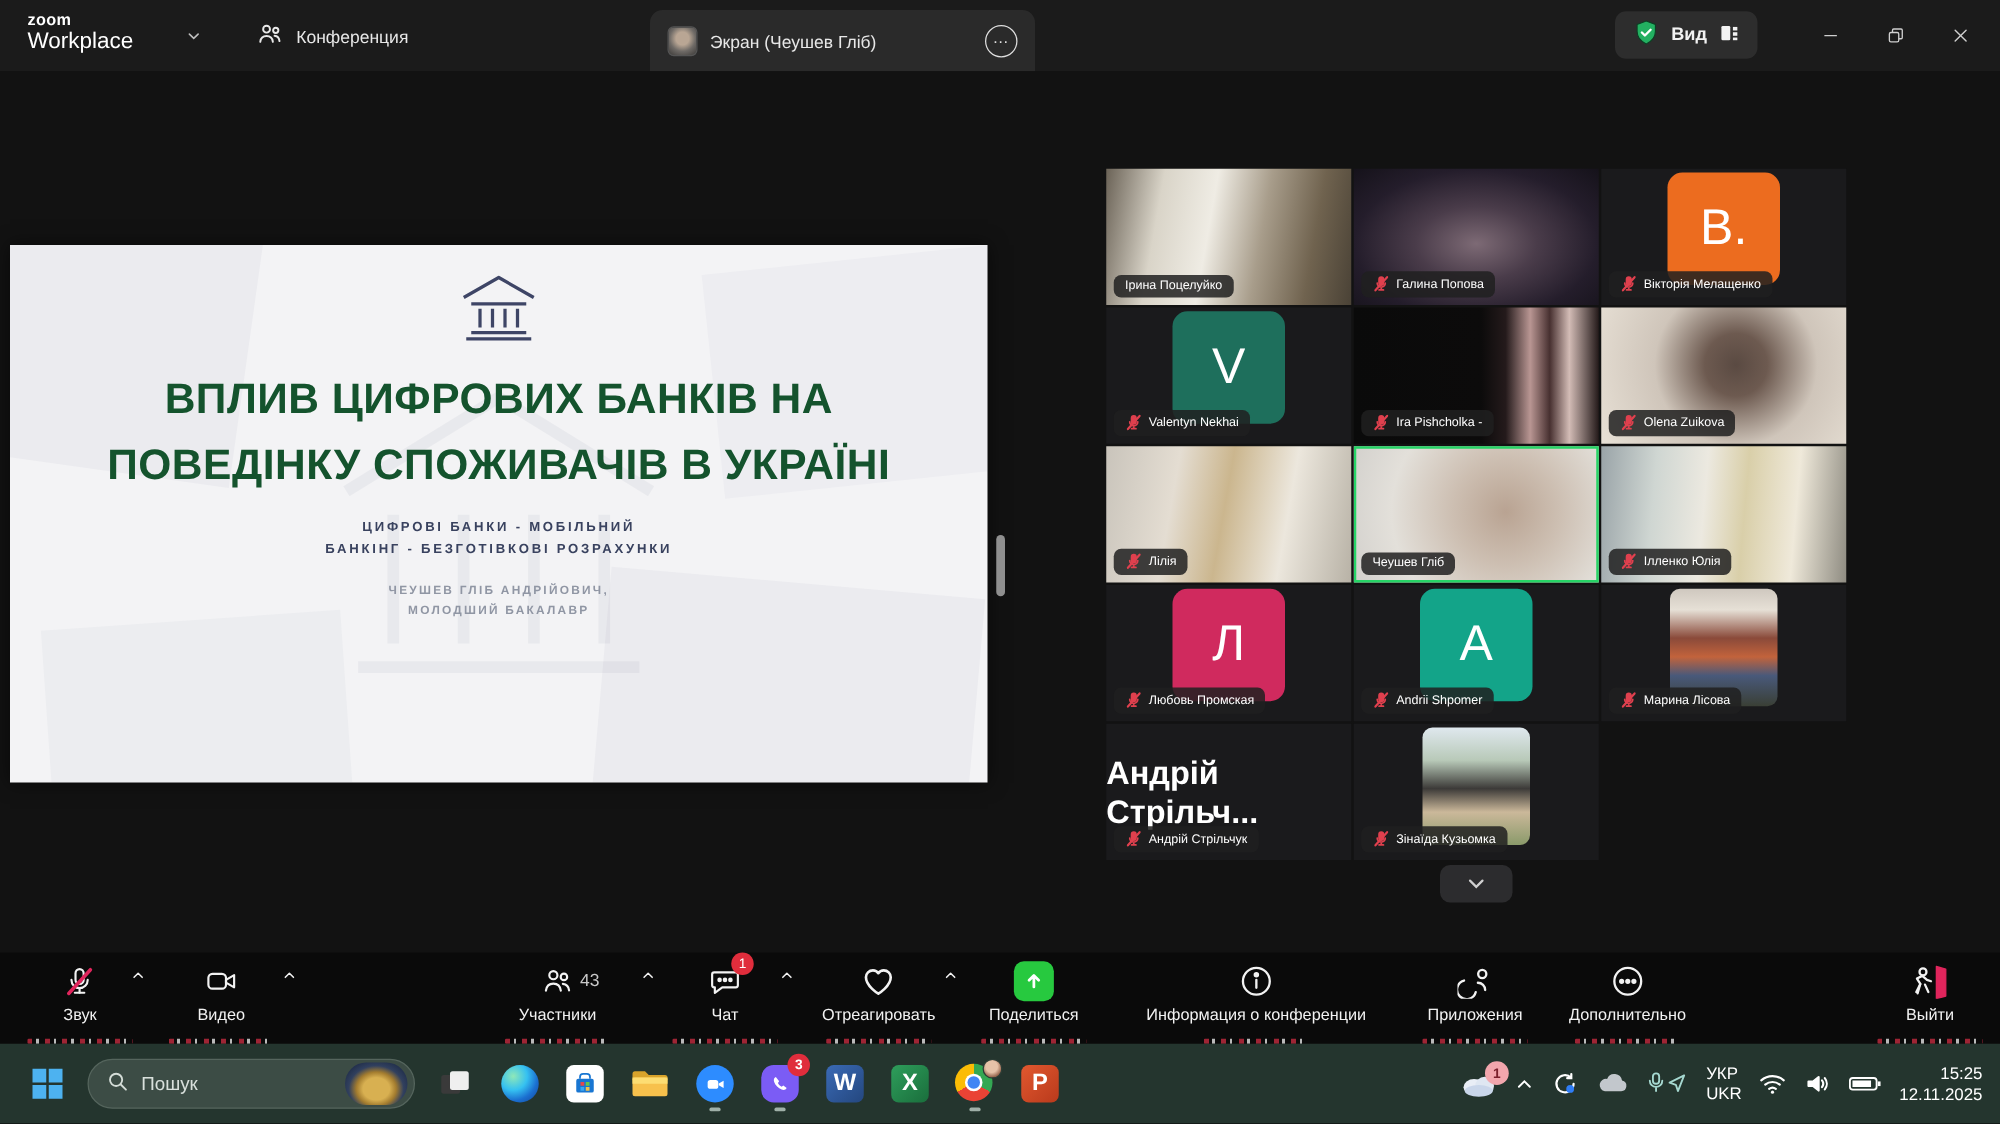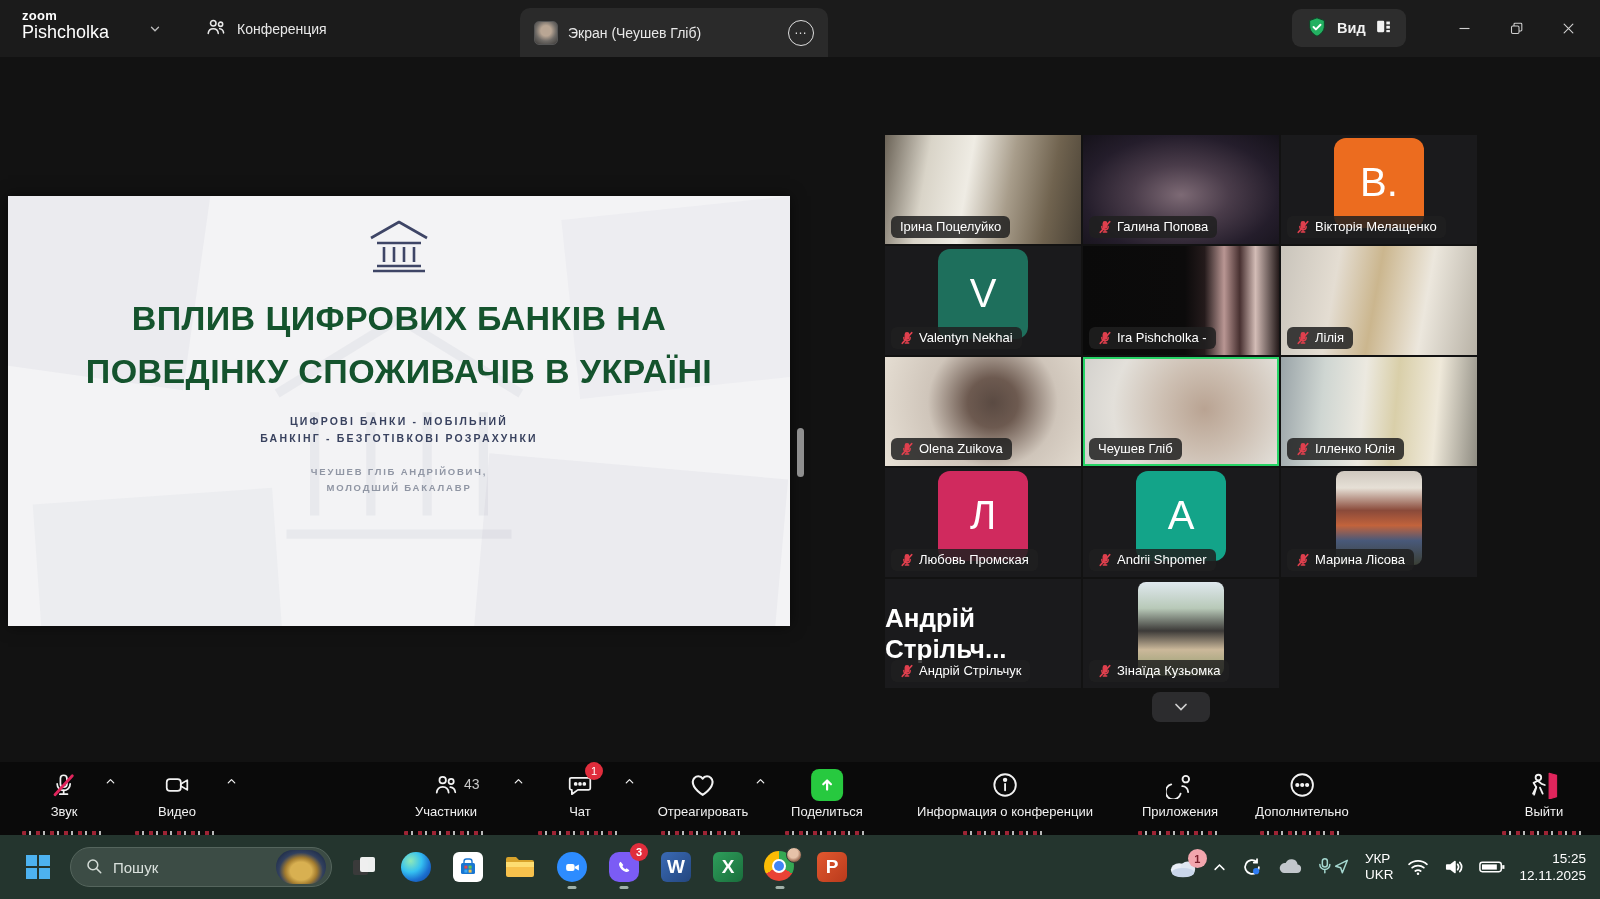--- a/index.html
+++ b/index.html
@@ -44,21 +44,21 @@
   .slide-author { margin-top:17px; text-align:center; font-size:9.5px; font-weight:600; letter-spacing:1.8px;
                  color:#9096a4; line-height:1.7; }
   #divider-handle { position:absolute; left:797px; top:371px; width:7px; height:49px; background:#8f8f8f; border-radius:4px; }
 
   
   #gallery { position:absolute; left:885px; top:78px; width:592px; display:grid;
              grid-template-columns:repeat(3,196px); grid-auto-rows:109px; gap:2px; }
   .tile { position:relative; background:#1a1a1c; overflow:hidden; }
   .tile.active { box-shadow:inset 0 0 0 2px var(--active-border,#26d466); }
   .name-pill { position:absolute; left:6px; bottom:6px; max-width:185px; display:flex; align-items:center; gap:5px;
-               background:rgba(32,32,32,.85); border-radius:6px; padding:3px 9px 4px; color:#fff; font-size:13px; white-space:nowrap; }
+               background:rgba(32,32,32,.85); border-radius:6px; padding:3px 9px 4px; color:#fff; font-size:10px; white-space:nowrap; }
   .avatar-sq { position:absolute; left:50%; top:44%; transform:translate(-50%,-50%); width:90px; height:90px;
                border-radius:12px; display:flex; align-items:center; justify-content:center;
                color:#fff; font-size:40px; font-weight:500; }
   .photo-sq { position:absolute; left:50%; top:46%; transform:translate(-50%,-50%); width:86px; height:94px; border-radius:8px; }
   .bigtext { position:absolute; left:0; top:0; width:100%; height:100%; display:flex; align-items:center; justify-content:center;
              color:#fff; font-size:26px; font-weight:700; }
   
   .bg1 { background:linear-gradient(100deg,#6b6357 0%,#d9d4c8 22%,#efece4 42%,#a89d8b 62%,#70634f 82%,#4a4236 100%); }
   .bg2 { background:radial-gradient(ellipse at 50% 55%,#7d6a75 0%,#4a3c4a 35%,#241d2b 70%,#15121a 100%); }
   .bg5 { background:linear-gradient(90deg,#0a0a0a 0%,#0c0b0b 52%,#241a1b 62%,#b99693 72%,#473030 80%,#d3bcb6 88%,#241a1a 100%); }
@@ -117,21 +117,21 @@
       background:radial-gradient(circle at 45% 38%,#e6c2a8 0 40%,#9a6a52 70%,#5e3c2c 100%); border:1px solid #2c3c35; }
 </style>
 </head>
 <body>
 
 <div id="stage">
 
   <div id="titlebar">
     <div class="logo-wrap">
       <div class="logo-line1">zoom</div>
-      <div class="logo-line2">Pishcholka</div>
+      <div class="logo-line2">Workplace</div>
     </div>
     <div class="logo-chev">
       <svg width="14" height="14" viewBox="0 0 24 24" fill="none" stroke="currentColor" stroke-width="2.2" stroke-linecap="round">
           <path d="M6 9l6 6 6-6"></path>
         </svg>
     </div>
 
     <div class="tab" id="tab-meeting">
       <span>
         <svg width="22" height="22" viewBox="0 0 24 24" fill="none" stroke="#e8e8e8" stroke-width="1.7" stroke-linecap="round">
@@ -279,42 +279,42 @@
             <span style="display: flex;">
               <svg width="14" height="14" viewBox="0 0 24 24" fill="none" stroke="#e0404e" stroke-width="2.4" stroke-linecap="round">
                 <path d="M12 3a3 3 0 0 1 3 3v5a3 3 0 0 1-6 0V6a3 3 0 0 1 3-3z" fill="#e0404e"></path>
                 <path d="M6.5 11a5.5 5.5 0 0 0 11 0M12 16.5v4M9 20.5h6"></path>
                 <line x1="4" y1="21" x2="20" y2="3" stroke-width="3"></line>
               </svg>
             </span>
             <span>Ira Pishcholka -</span>
           </div>
         </div>
+        <div class="tile bg6">
+          <div class="name-pill">
+            <span style="display: flex;">
+              <svg width="14" height="14" viewBox="0 0 24 24" fill="none" stroke="#e0404e" stroke-width="2.4" stroke-linecap="round">
+                <path d="M12 3a3 3 0 0 1 3 3v5a3 3 0 0 1-6 0V6a3 3 0 0 1 3-3z" fill="#e0404e"></path>
+                <path d="M6.5 11a5.5 5.5 0 0 0 11 0M12 16.5v4M9 20.5h6"></path>
+                <line x1="4" y1="21" x2="20" y2="3" stroke-width="3"></line>
+              </svg>
+            </span>
+            <span>Olena Zuikova</span>
+          </div>
+        </div>
         <div class="tile bg7">
           <div class="name-pill">
             <span style="display: flex;">
               <svg width="14" height="14" viewBox="0 0 24 24" fill="none" stroke="#e0404e" stroke-width="2.4" stroke-linecap="round">
                 <path d="M12 3a3 3 0 0 1 3 3v5a3 3 0 0 1-6 0V6a3 3 0 0 1 3-3z" fill="#e0404e"></path>
                 <path d="M6.5 11a5.5 5.5 0 0 0 11 0M12 16.5v4M9 20.5h6"></path>
                 <line x1="4" y1="21" x2="20" y2="3" stroke-width="3"></line>
               </svg>
             </span>
             <span>Лілія</span>
-          </div>
-        </div>
-        <div class="tile bg6">
-          <div class="name-pill">
-            <span style="display: flex;">
-              <svg width="14" height="14" viewBox="0 0 24 24" fill="none" stroke="#e0404e" stroke-width="2.4" stroke-linecap="round">
-                <path d="M12 3a3 3 0 0 1 3 3v5a3 3 0 0 1-6 0V6a3 3 0 0 1 3-3z" fill="#e0404e"></path>
-                <path d="M6.5 11a5.5 5.5 0 0 0 11 0M12 16.5v4M9 20.5h6"></path>
-                <line x1="4" y1="21" x2="20" y2="3" stroke-width="3"></line>
-              </svg>
-            </span>
-            <span>Olena Zuikova</span>
           </div>
         </div>
         <div class="tile bg9 active">
           <div class="name-pill">
             <span>Чеушев Гліб</span>
           </div>
         </div>
         <div class="tile bg10">
           <div class="name-pill">
             <span style="display: flex;">

